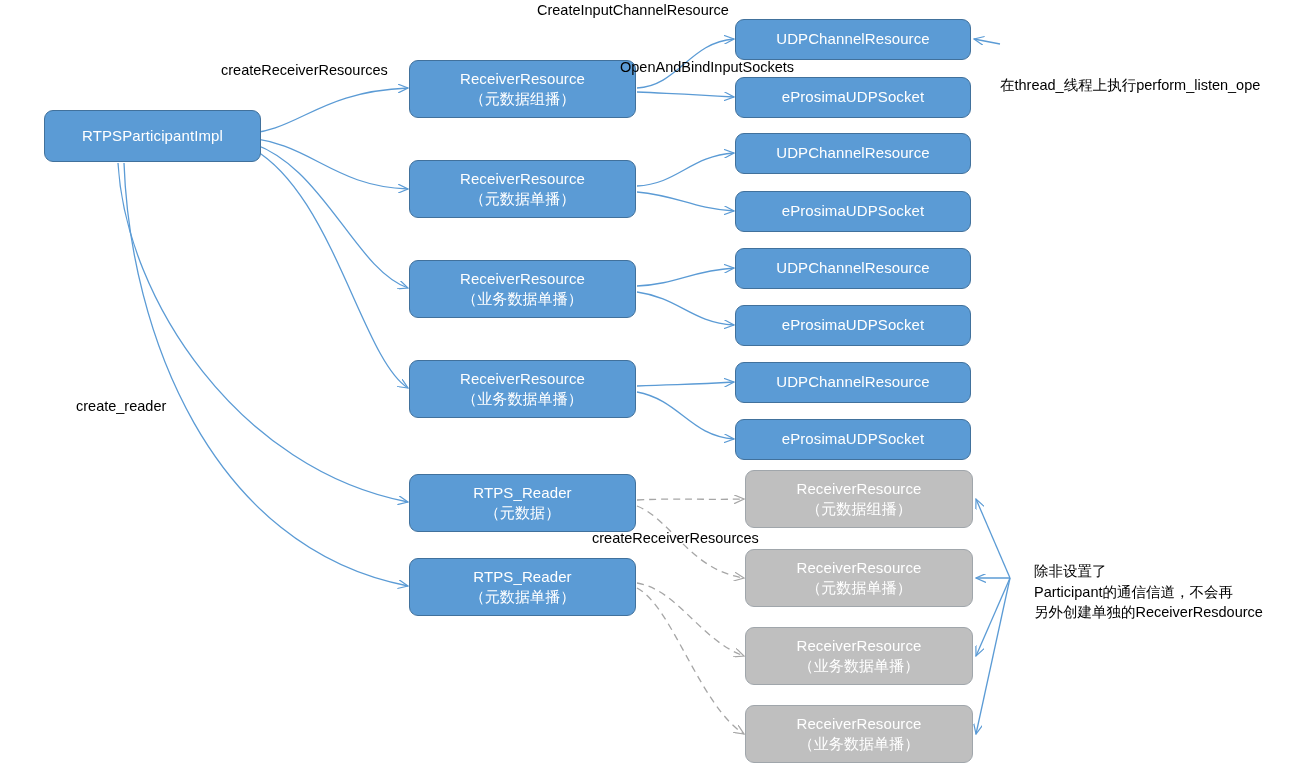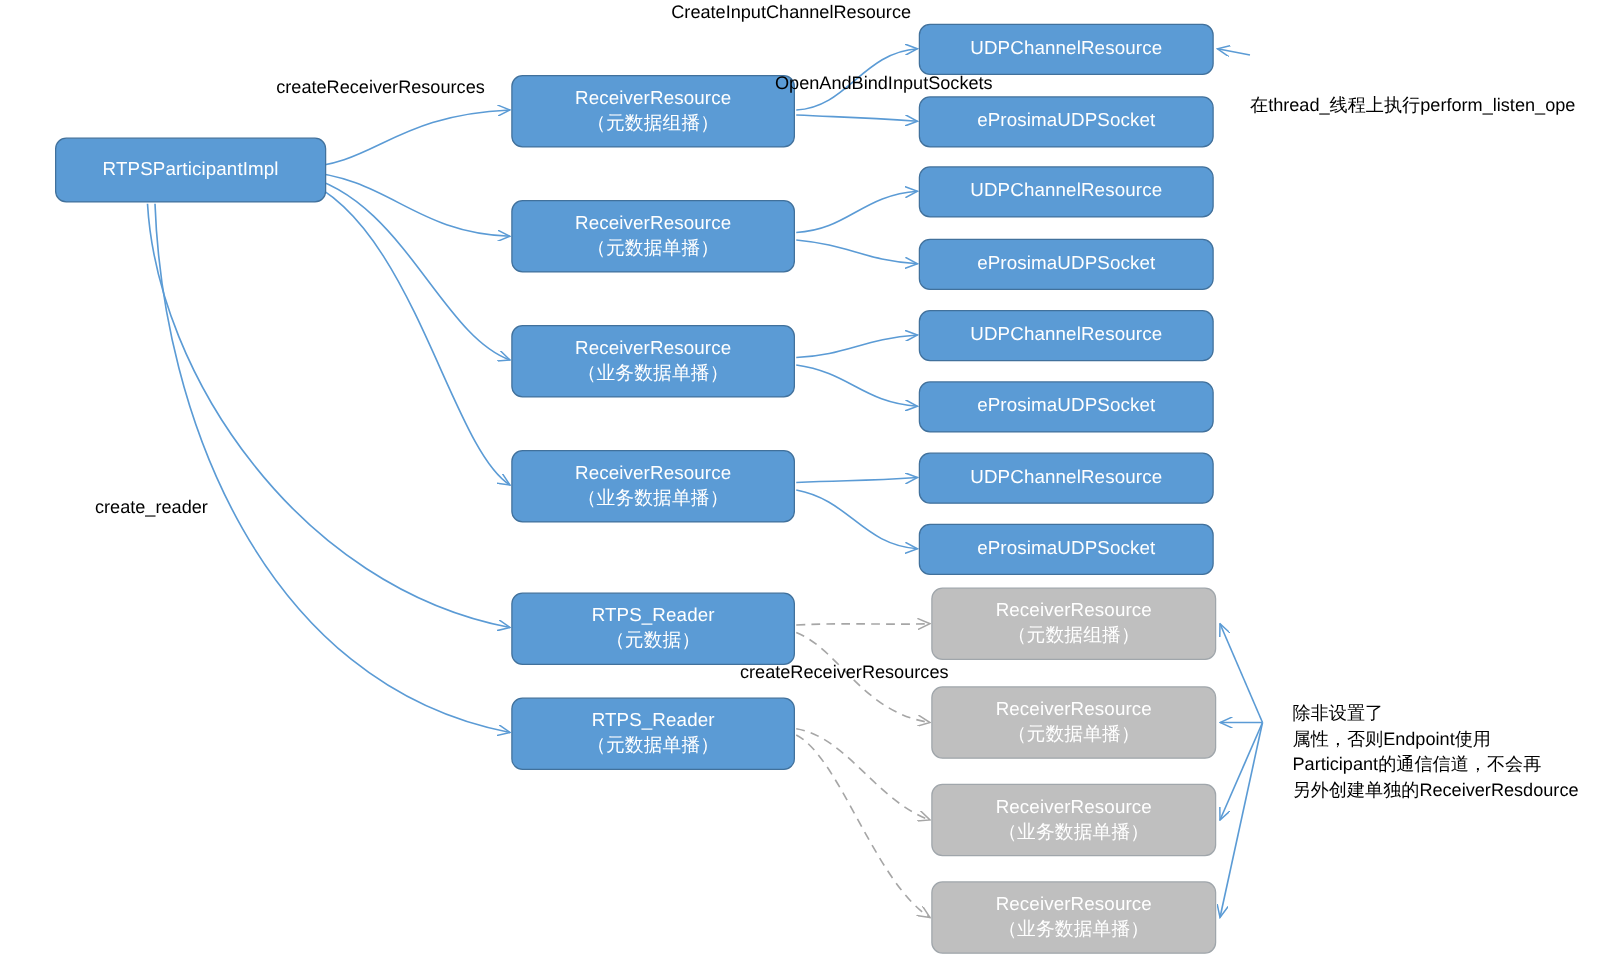--- a/index.html
+++ b/index.html
@@ -204,18 +204,17 @@
   <div class="edge-label" style="left:620px;top:60px;">OpenAndBindInputSockets</div>
   <div class="edge-label" style="left:76px;top:399px;">create_reader</div>
   <div class="edge-label" style="left:592px;top:531px;">createReceiverResources</div>
 
   <div class="note" style="left:1000px;top:35px;">
     <div>在thread_线程上执行perform_listen_ope</div>
   </div>
 
   <div class="note" style="left:1034px;top:521px;">
     <div>除非设置了</div>
-    <div>属性，否则Endpoint使用</div>
     <div>Participant的通信信道，不会再</div>
     <div>另外创建单独的ReceiverResdource</div>
   </div>
 
 </div>
 
 </body></html>

